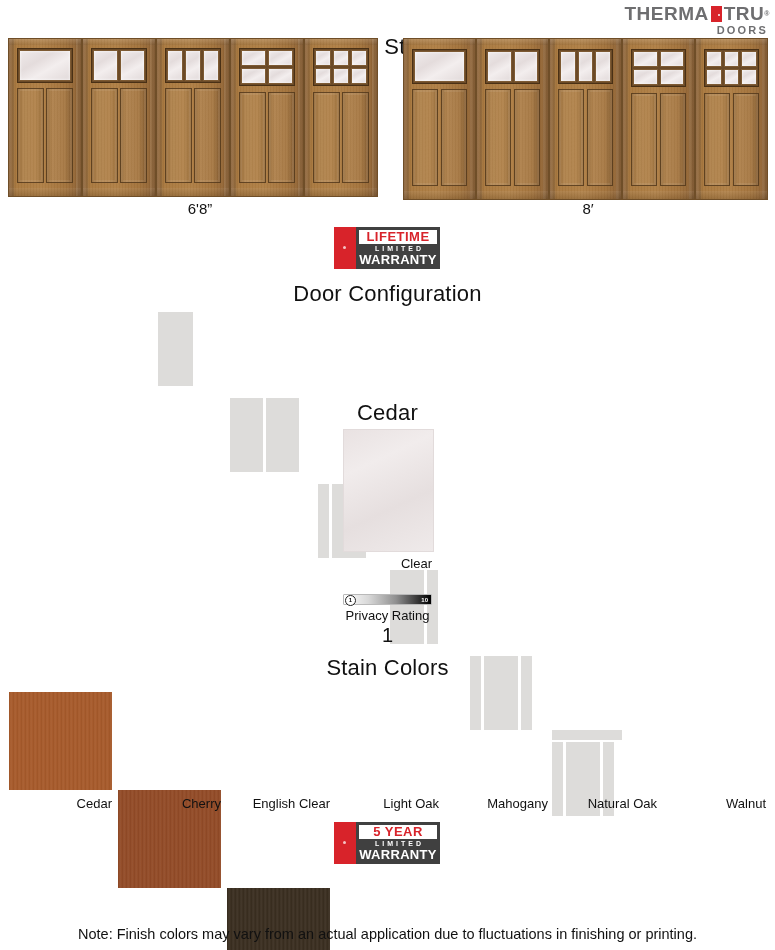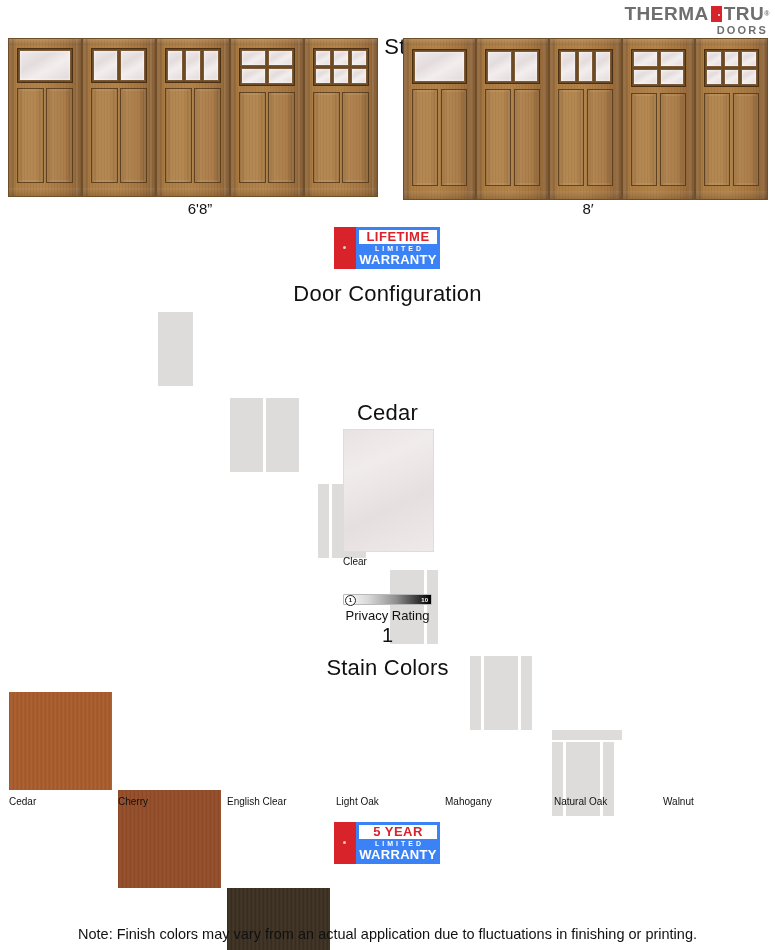--- a/index.html
+++ b/index.html
@@ -29,21 +29,21 @@
     font-size:11px;font-weight:bold;color:#6e6e70;letter-spacing:2.2px;
     margin-top:2px;margin-right:2px;
   }
 
   
   .heading{
     width:775px;text-align:center;font-size:22px;font-weight:normal;
     color:#111;letter-spacing:.2px;
   }
   .sizelabel{font-size:15px;color:#111;text-align:center;}
-  .swatchlabel{font-size:10px;color:#111;text-align:left;}
+  .swatchlabel{font-size:13px;color:#111;text-align:right;}
 
   
   .doorrow{display:flex;align-items:flex-end;}
   .door{
     position:relative;box-sizing:border-box;
     background:
       repeating-linear-gradient(90deg,
         rgba(0,0,0,.05) 0px, rgba(0,0,0,0) 1px, rgba(255,255,255,.05) 2px, rgba(0,0,0,0) 3px),
       linear-gradient(90deg,#8d6236 0%,#a9793f 10%,#b08046 45%,#a3733c 78%,#8a5f33 100%);
     border:1px solid #6f4e28;
@@ -73,21 +73,21 @@
   .panelwrap{position:absolute;display:flex;gap:5%;}
   .panel{
     flex:1;
     background:linear-gradient(90deg,rgba(0,0,0,.10),rgba(255,255,255,.07) 22%,rgba(255,255,255,.05) 70%,rgba(0,0,0,.11));
     border:1px solid rgba(85,58,28,.85);
     box-shadow:inset 0 0 0 2px rgba(255,255,255,.07);
   }
 
   
   .warranty{
-    display:flex;align-items:stretch;background:#3b82f6;
+    display:flex;align-items:stretch;background:#404040;
     width:106px;height:42px;box-sizing:border-box;
   }
   .warranty .redbar{
     width:22px;background:#d8232a;position:relative;
   }
   .warranty .redbar:after{
     content:"";position:absolute;left:9px;top:19px;width:3px;height:3px;
     border-radius:50%;background:#f4c3c5;
   }
   .warranty .wtext{

